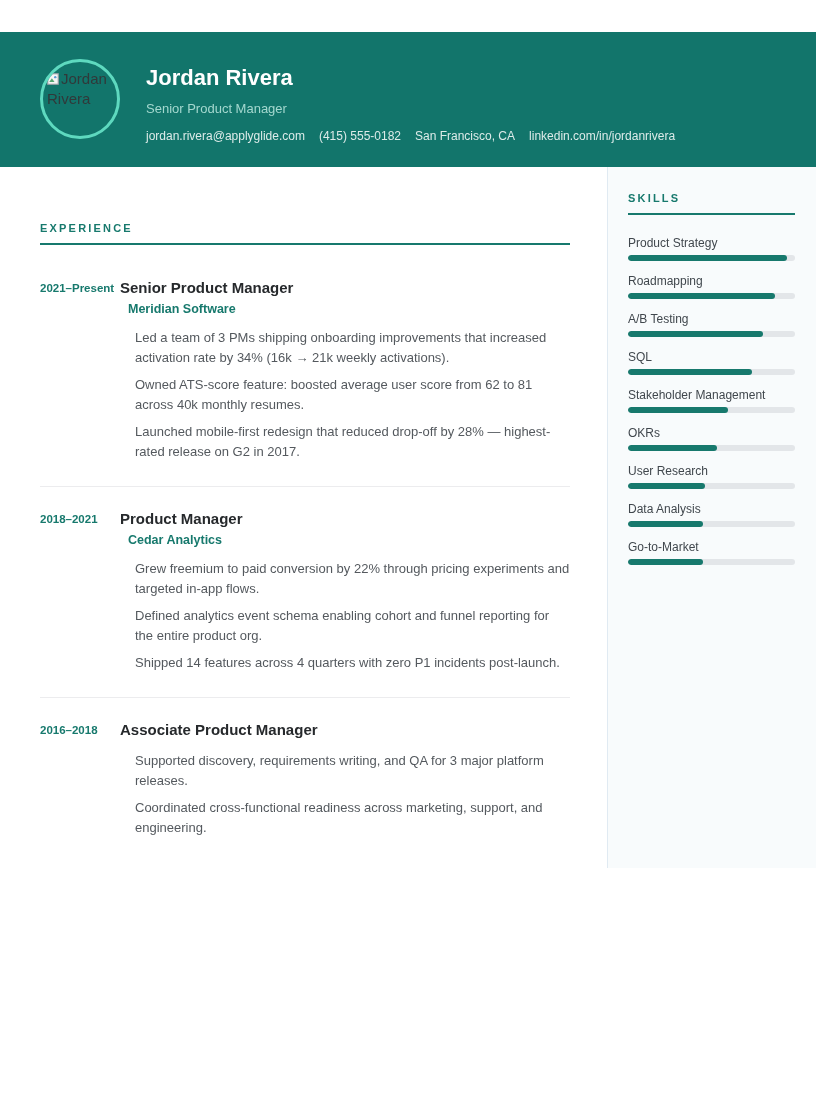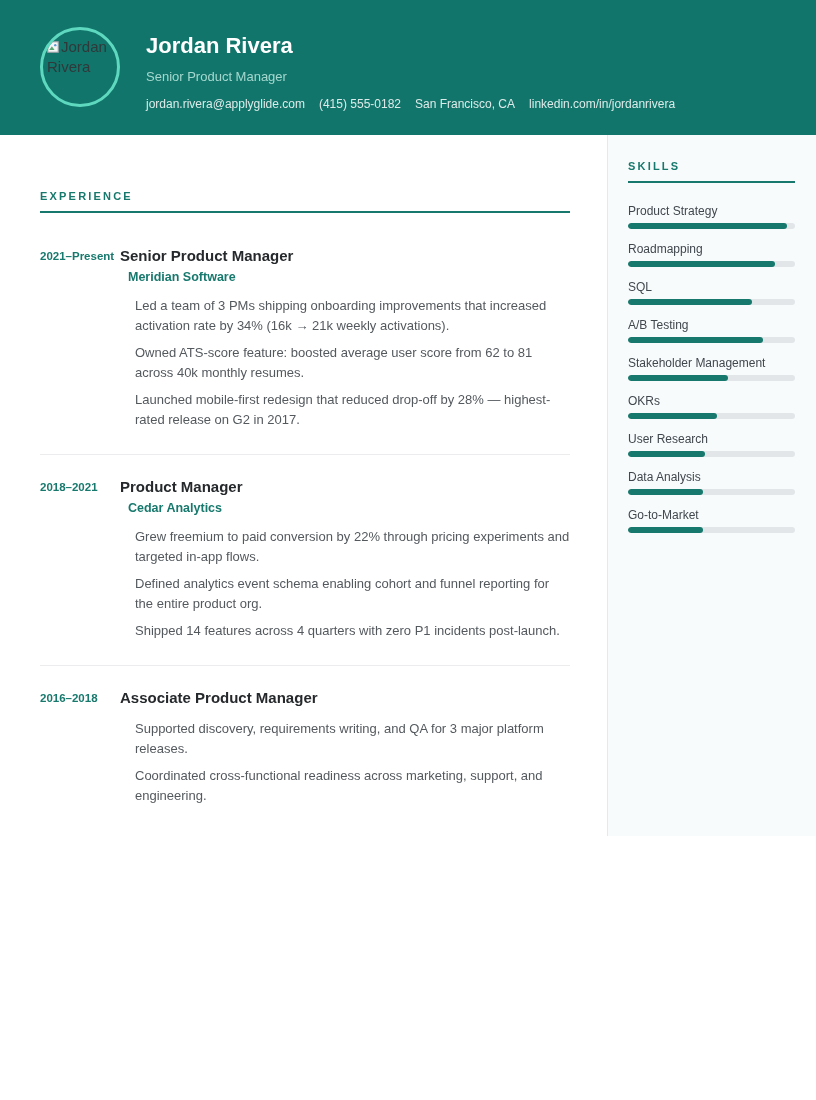--- a/index.html
+++ b/index.html
@@ -1,18 +1,18 @@
 <!DOCTYPE html>
 <html><head>
 <meta charset="utf-8">
 <style>
   * { margin:0; padding:0; box-sizing:border-box; }
   html,body { background:#ffffff; }
   body { font-family:"Liberation Sans", sans-serif; }
-  .page { position:relative; width:816px; height:836px; background:#ffffff; overflow:hidden; }
+  .page { position:relative; width:816px; height:836px; background:#ffffff; overflow:hidden;margin-top:32px; }
 
   
   .hdr { display:flex; height:135px; background:#12756b; padding:27px 0 0 40px; }
   .avatar { flex:0 0 auto; width:80px; height:80px; border:3px solid #5ed9bf; border-radius:50%;
             overflow:hidden; color:#30393a; font-size:15px; line-height:20px; }
   .avatar-alt { display:block; padding:7px 2px 0 4px; word-wrap:break-word; }
   .bimg-icon { display:inline-block; vertical-align:-1px; margin-right:2px; }
   .hdr-text { padding-top:6px; margin-left:26px; }
   .hdr-name { color:#ffffff; font-size:22px; font-weight:bold; line-height:26px; }
   .hdr-sub { color:#a4d8cf; font-size:13px; margin-top:10px; }
@@ -134,29 +134,29 @@
               <div class="skill-fill" style="width: 95%;"></div>
             </div>
           </div>
           <div class="skill">
             <div class="skill-name">Roadmapping</div>
             <div class="skill-track">
               <div class="skill-fill" style="width: 88%;"></div>
             </div>
           </div>
           <div class="skill">
+            <div class="skill-name">A/B Testing</div>
+            <div class="skill-track">
+              <div class="skill-fill" style="width: 81%;"></div>
+            </div>
+          </div>
+          <div class="skill">
             <div class="skill-name">SQL</div>
             <div class="skill-track">
               <div class="skill-fill" style="width: 74%;"></div>
-            </div>
-          </div>
-          <div class="skill">
-            <div class="skill-name">A/B Testing</div>
-            <div class="skill-track">
-              <div class="skill-fill" style="width: 81%;"></div>
             </div>
           </div>
           <div class="skill">
             <div class="skill-name">Stakeholder Management</div>
             <div class="skill-track">
               <div class="skill-fill" style="width: 60%;"></div>
             </div>
           </div>
           <div class="skill">
             <div class="skill-name">OKRs</div>

